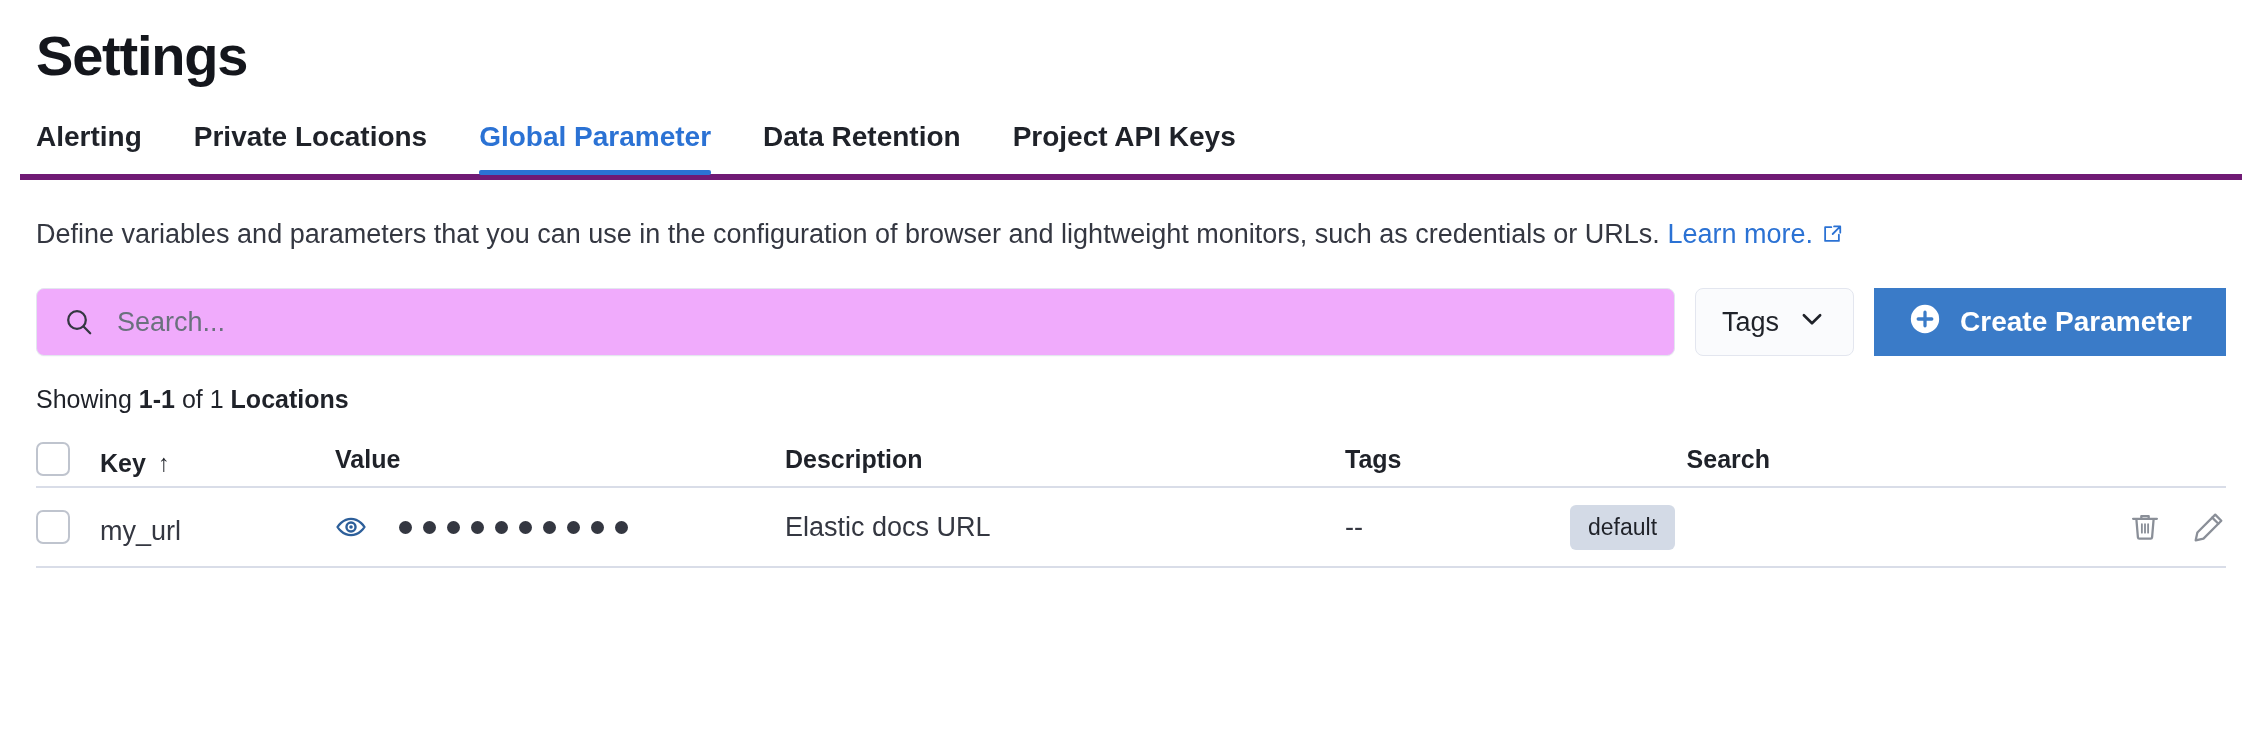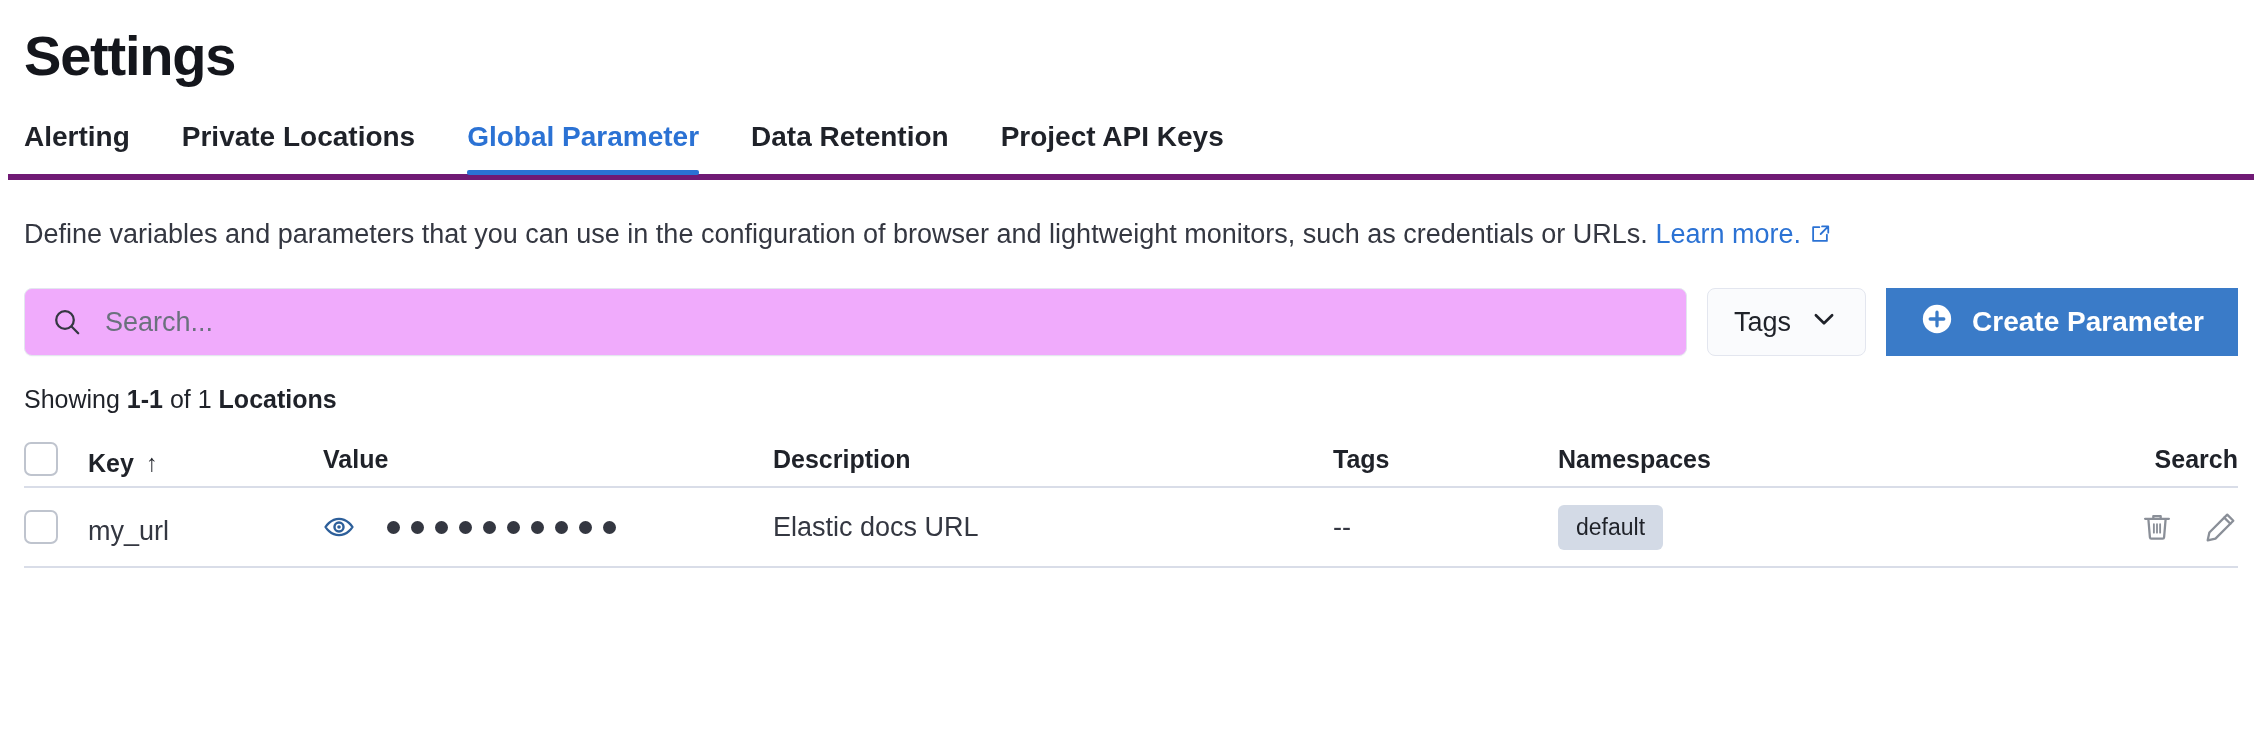--- a/index.html
+++ b/index.html
@@ -11,21 +11,21 @@
     font-family: "Liberation Sans", sans-serif;
     color: #1A1C21;
     overflow: hidden;
   }
 
   .page {
     position: relative;
     width: 2262px;
     height: 754px;
     background: #FFFFFF;
-    padding: 0 8px;
+    padding: 0 20px;
   }
 
   
   .page-title {
     font-size: 56px;
     line-height: 64px;
     font-weight: 700;
     letter-spacing: -1.2px;
     color: #14161C;
     padding-top: 24px;
@@ -334,23 +334,20 @@
         <span class="sort-arrow">↑</span>
       </div>
       <div class="c-value th">
         <span>Value</span>
       </div>
       <div class="c-desc th">
         <span>Description</span>
       </div>
       <div class="c-tags th">
         <span>Tags</span>
-      </div>
-      <div class="c-ns th">
-        <span>Namespaces</span>
       </div>
       <div class="c-act th right">
         <span>Search</span>
       </div>
     </div>
 
     <div class="row tbody-row">
       <div class="c-check">
         <span class="checkbox"></span>
       </div>

